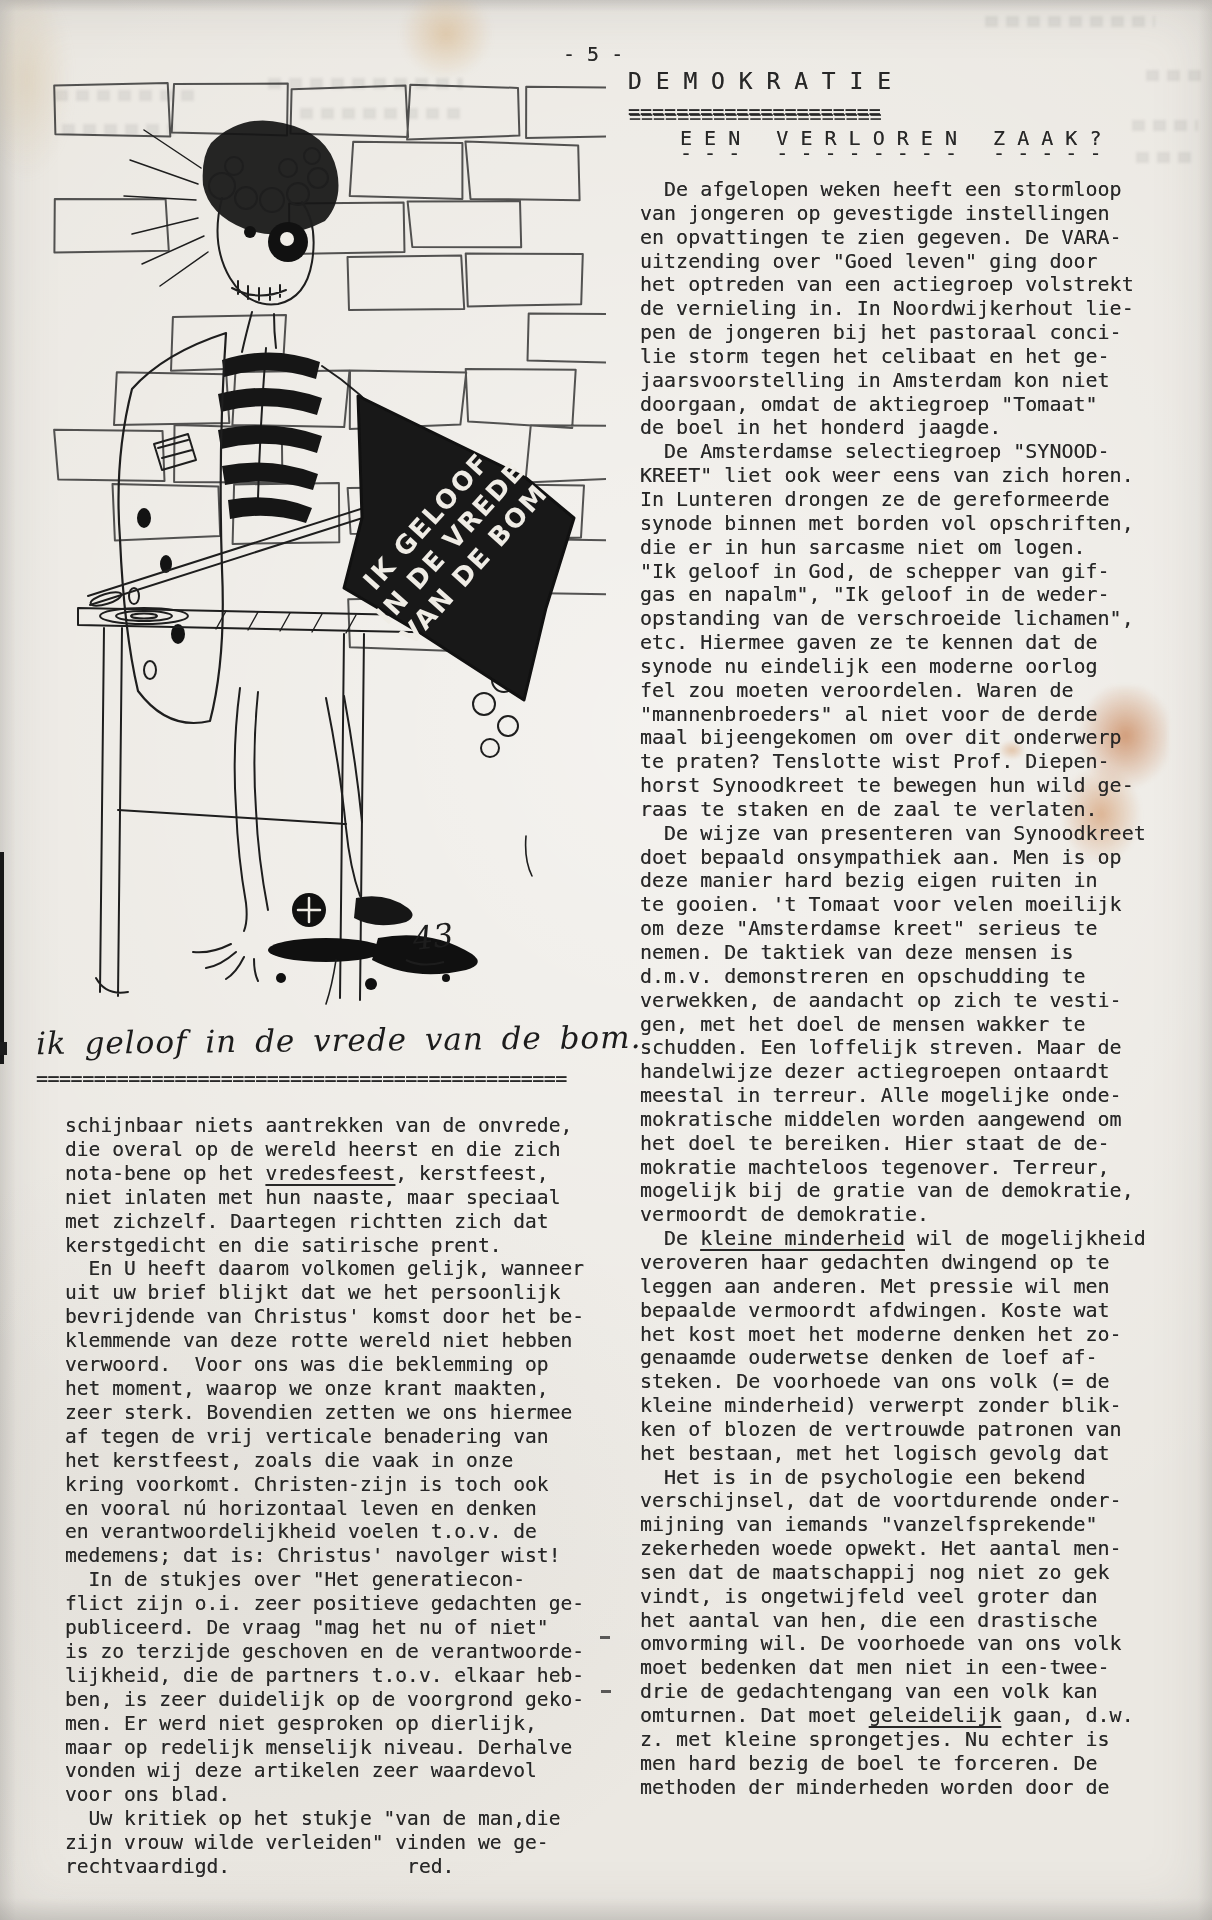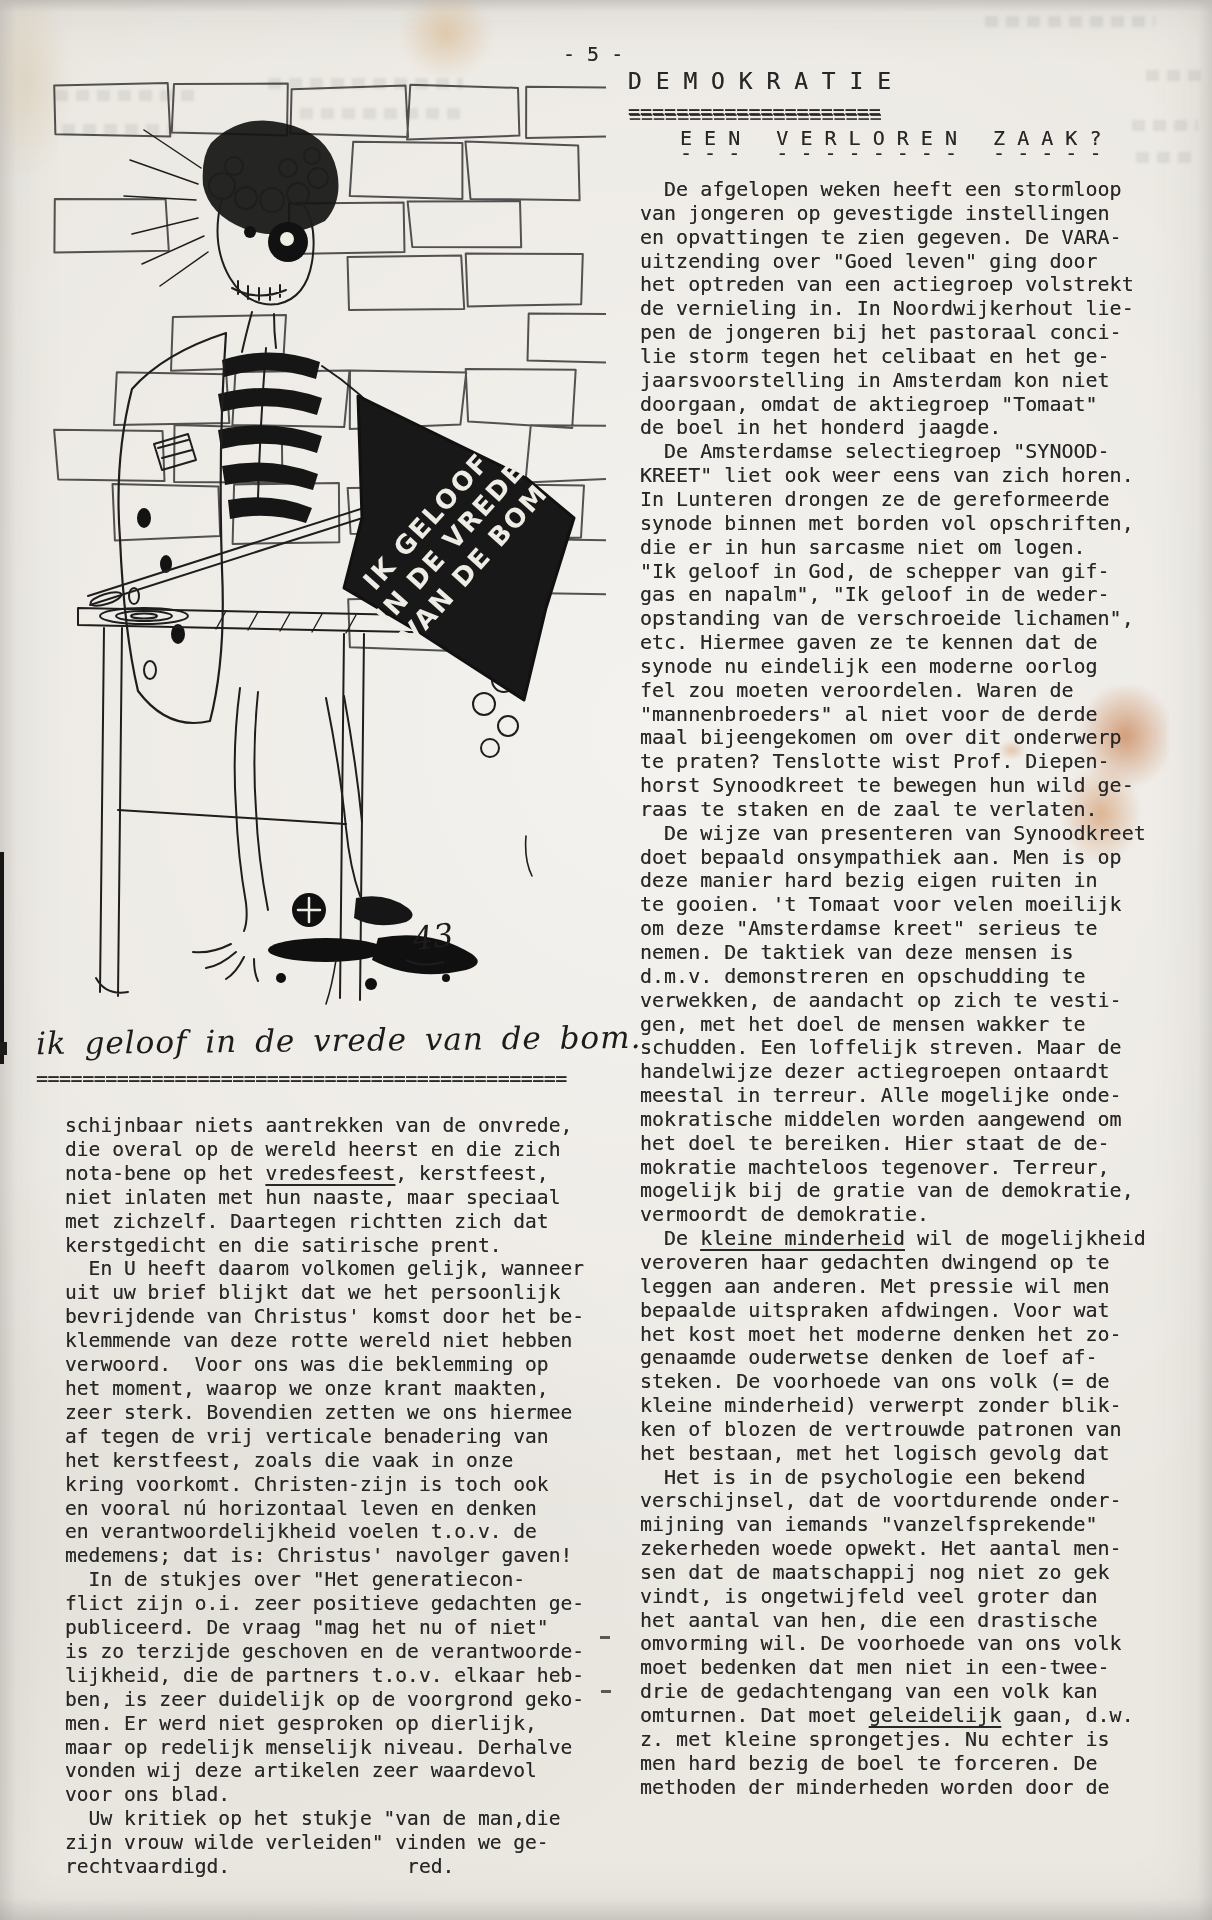--- a/index.html
+++ b/index.html
@@ -189,21 +189,21 @@
       <div class="tl">bevrijdende van Christus' komst door het be-</div>
       <div class="tl">klemmende van deze rotte wereld niet hebben</div>
       <div class="tl">verwoord.  Voor ons was die beklemming op</div>
       <div class="tl">het moment, waarop we onze krant maakten,</div>
       <div class="tl">zeer sterk. Bovendien zetten we ons hiermee</div>
       <div class="tl">af tegen de vrij verticale benadering van</div>
       <div class="tl">het kerstfeest, zoals die vaak in onze</div>
       <div class="tl">kring voorkomt. Christen-zijn is toch ook</div>
       <div class="tl">en vooral nú horizontaal leven en denken</div>
       <div class="tl">en verantwoordelijkheid voelen t.o.v. de</div>
-      <div class="tl">medemens; dat is: Christus' navolger gaven!</div>
+      <div class="tl">medemens; dat is: Christus' navolger wist!</div>
       <div class="tl">  In de stukjes over "Het generatiecon-</div>
       <div class="tl">flict zijn o.i. zeer positieve gedachten ge-</div>
       <div class="tl">publiceerd. De vraag "mag het nu of niet"</div>
       <div class="tl">is zo terzijde geschoven en de verantwoorde-</div>
       <div class="tl">lijkheid, die de partners t.o.v. elkaar heb-</div>
       <div class="tl">ben, is zeer duidelijk op de voorgrond geko-</div>
       <div class="tl">men. Er werd niet gesproken op dierlijk,</div>
       <div class="tl">maar op redelijk menselijk niveau. Derhalve</div>
       <div class="tl">vonden wij deze artikelen zeer waardevol</div>
       <div class="tl">voor ons blad.</div>
@@ -252,21 +252,21 @@
       <div class="tl">handelwijze dezer actiegroepen ontaardt</div>
       <div class="tl">meestal in terreur. Alle mogelijke onde-</div>
       <div class="tl">mokratische middelen worden aangewend om</div>
       <div class="tl">het doel te bereiken. Hier staat de de-</div>
       <div class="tl">mokratie machteloos tegenover. Terreur,</div>
       <div class="tl">mogelijk bij de gratie van de demokratie,</div>
       <div class="tl">vermoordt de demokratie.</div>
       <div class="tl">  De <span class="uw">kleine minderheid</span> wil de mogelijkheid</div>
       <div class="tl">veroveren haar gedachten dwingend op te</div>
       <div class="tl">leggen aan anderen. Met pressie wil men</div>
-      <div class="tl">bepaalde uitspraken afdwingen. Voor wat</div>
+      <div class="tl">bepaalde vermoordt afdwingen. Koste wat</div>
       <div class="tl">het kost moet het moderne denken het zo-</div>
       <div class="tl">genaamde ouderwetse denken de loef af-</div>
       <div class="tl">steken. De voorhoede van ons volk (= de</div>
       <div class="tl">kleine minderheid) verwerpt zonder blik-</div>
       <div class="tl">ken of blozen de vertrouwde patronen van</div>
       <div class="tl">het bestaan, met het logisch gevolg dat</div>
       <div class="tl">  Het is in de psychologie een bekend</div>
       <div class="tl">verschijnsel, dat de voortdurende onder-</div>
       <div class="tl">mijning van iemands "vanzelfsprekende"</div>
       <div class="tl">zekerheden woede opwekt. Het aantal men-</div>

